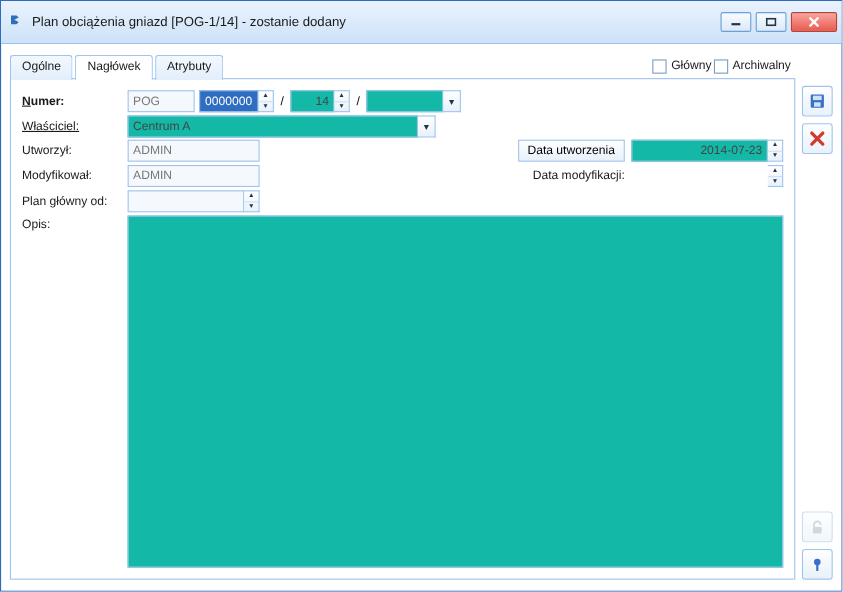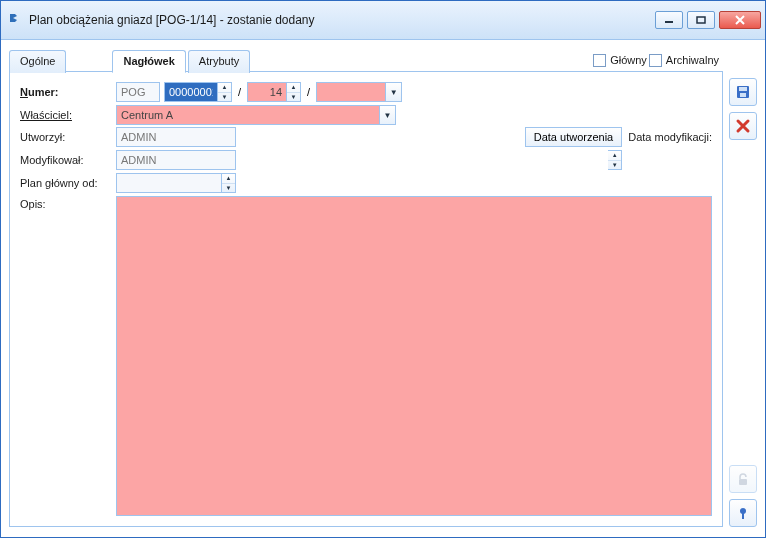--- a/index.html
+++ b/index.html
@@ -99,22 +99,21 @@
     border-top-right-radius: 3px;
     margin-right: 2px;
     position: relative;
     top: 1px;
     font-size: 11px;
     color: #1a1a1a;
   }
   .tab.active {
     background: #fff;
     border-bottom: 1px solid #fff;
-    font-weight: bold;
-    margin-left: 44px;
+    font-weight: normal;
   }
   .topbar-spacer { flex: 1; }
   .checkwrap {
     display: flex; align-items: center; gap: 4px;
     color: #1a1a1a;
   }
   .checkbox {
     width: 13px; height: 13px;
     border: 1px solid #7a9cc6;
     background: #fff;
@@ -130,21 +129,21 @@
   }
   .lbl { color: #1a1a1a; }
   .lbl.link { text-decoration: underline; }
   .lbl .ul { text-decoration: underline; }
   .fieldrow { display: flex; align-items: center; gap: 4px; flex-wrap: nowrap; }
   .txt {
     border: 1px solid #9ec4ee;
     height: 20px;
     padding: 0 4px;
     font-size: 11px;
-    background: #fca5a5;
+    background: #14b8a6;
     color: #444;
   }
   .txt.ro { background: #f5f8fc; color: #777; }
   .txt.sel { background: #2f6dc0; color: #fff; }
   .spinbtns {
     width: 14px; height: 20px;
     border: 1px solid #9ec4ee;
     border-left: none;
     display: flex; flex-direction: column;
     background: linear-gradient(#fefefe,#e8f1fb);
@@ -238,21 +237,21 @@
         <div class="checkwrap" style="margin-right:4px;">
           <div class="checkbox"></div>
           <span>Archiwalny</span>
         </div>
       </div>
 
       <div class="panel">
 
         <div class="fieldrow" style="margin-bottom:3px;">
           <div class="lbl" style="width:92px;"><span style="font-weight:bold;"><span class="ul">N</span>umer:</span></div>
-          <input class="txt ro" style="width: 44px;" readonly="" value="POG">
+          <input class="txt ro" style="width: 61px;" readonly="" value="POG">
           <div class="spinwrap">
             <input class="txt sel" style="width: 54px; text-align: right;" value="00000001">
             <div class="spinbtns">
                 <div>▲</div>
                 <div>▼</div>
               </div>
           </div>
           <span class="slash">/</span>
           <div class="spinwrap">
             <input class="txt" style="width: 40px; text-align: right;" value="14">
@@ -293,20 +292,27 @@
                 <div class="spinbtns">
                     <div>▲</div>
                     <div>▼</div>
                   </div>
               </div>
             </div>
           </div>
           <div class="rightcol">
             <div class="right-fields">
               <div class="btn">Data utworzenia</div>
+              <div class="spinwrap">
+                <input class="txt" style="width: 124px; text-align: right;" value="2014-07-23">
+                <div class="spinbtns">
+                    <div>▲</div>
+                    <div>▼</div>
+                  </div>
+              </div>
               <div class="lbl">Data modyfikacji:</div>
               <div class="spinwrap">
                 <div class="spinbtns">
                     <div>▲</div>
                     <div>▼</div>
                   </div>
               </div>
             </div>
           </div>
         </div>

